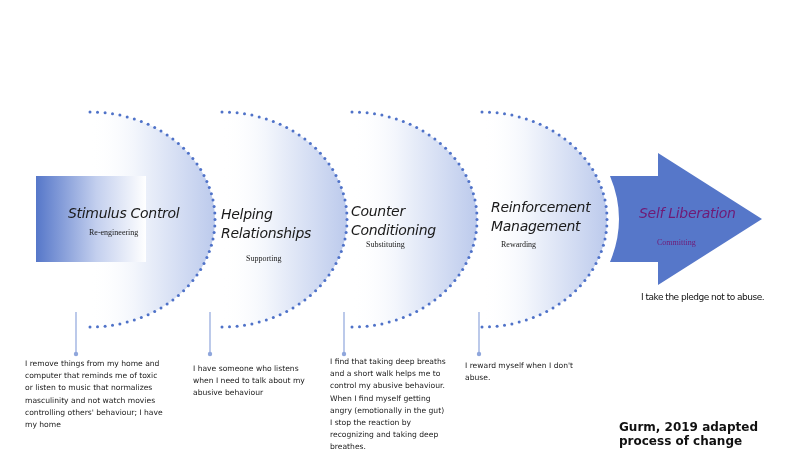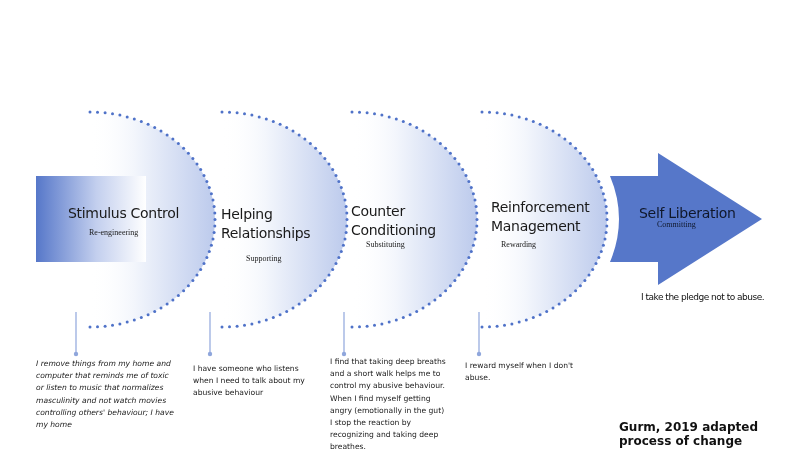--- a/index.html
+++ b/index.html
@@ -1,21 +1,21 @@
 <!DOCTYPE html>
 <html><head>
 <meta charset="utf-8">
 <style>
   html, body { margin:0; padding:0; background:#ffffff; }
   body { width:800px; height:450px; position:relative; overflow:hidden; font-family:"Liberation Sans", sans-serif; }
   #diagram { position:absolute; left:0; top:0; width:800px; height:450px; }
-  .stage-title { position:absolute; font-size:14px; color:#1a1a1a; line-height:19px; font-family:"DejaVu Sans", sans-serif; letter-spacing:-0.3px; }
+  .stage-title { position:absolute; font-size:14px; color:#1a1a1a; line-height:19px; font-family:"DejaVu Sans", sans-serif; letter-spacing:-0.3px;font-style:italic; }
   .stage-sub { position:absolute; font-size:8px; color:#1a1a1a; font-family:Liberation Serif, serif; }
   .desc { position:absolute; font-size:7.6px; line-height:12.2px; color:#1a1a1a; font-family:"DejaVu Sans", sans-serif; }
-  .white { color:#0f172a; }
+  .white { color:#701a75; }
   .pledge { position:absolute; left:641px; top:292px; font-size:9px; color:#111; font-family:"DejaVu Sans", sans-serif; letter-spacing:-0.5px; }
   .credit { position:absolute; left:619px; top:420px; font-size:12px; color:#111; font-weight:bold; font-family:"DejaVu Sans", sans-serif; }
 </style>
 </head>
 <body>
 
 <svg id="diagram" width="800" height="450" viewBox="0 0 800 450" xmlns="http://www.w3.org/2000/svg">
   <defs>
     <linearGradient id="rectGrad" x1="0" y1="0" x2="1" y2="0">
       <stop offset="0" stop-color="#5677c9"></stop>
@@ -295,24 +295,24 @@
 </div>
 <div class="stage-sub" style="left:366px;top:240px;">Substituting</div>
 
 <div class="stage-title" style="left:491px;top:198px;">
   <div>Reinforcement</div>
   <div>Management</div>
 </div>
 <div class="stage-sub" style="left:501px;top:240px;">Rewarding</div>
 
 <div class="stage-title white" style="left:639px;top:204px;">Self Liberation</div>
-<div class="stage-sub white" style="left:657px;top:220px;">Committing</div>
+<div class="stage-sub white" style="left:657px;top:238px;">Committing</div>
 <div class="pledge">I take the pledge not to abuse.</div>
 
-<div class="desc" style="left:36px;top:358px;font-style:italic;">
+<div class="desc" style="left:25px;top:358px;">
   <div>I remove things from my home and</div>
   <div>computer that reminds me of toxic</div>
   <div>or listen to music that normalizes</div>
   <div>masculinity and not watch movies</div>
   <div>controlling  others' behaviour; I have</div>
   <div>my home</div>
 </div>
 <div class="desc" style="left:193px;top:363px;">
   <div>I have someone who listens</div>
   <div>when I need to talk about my</div>

